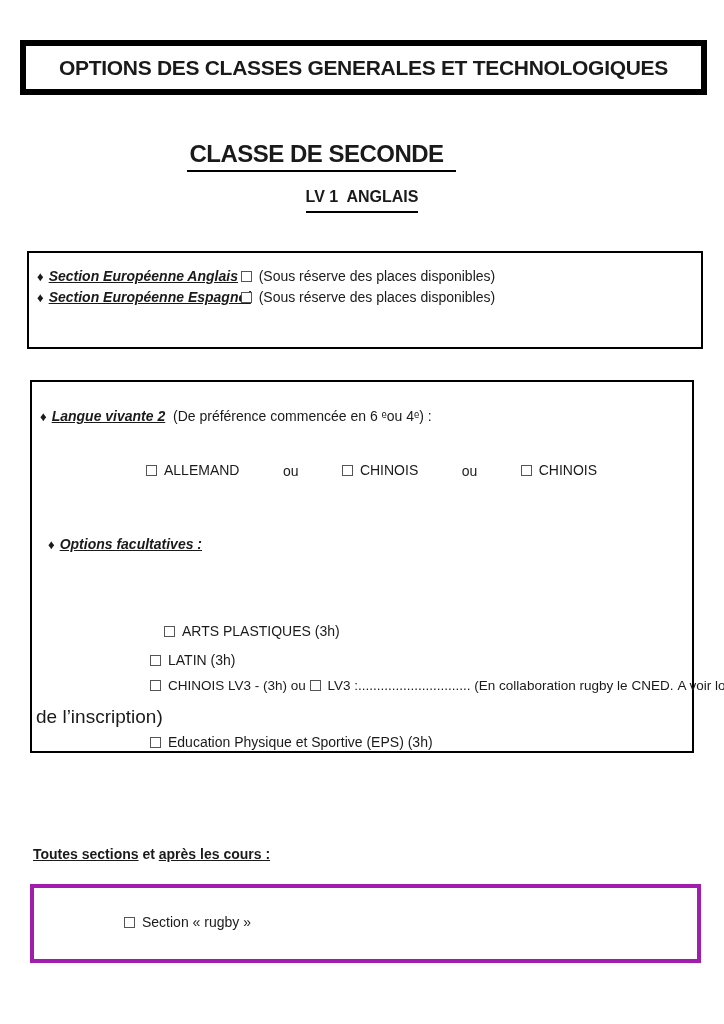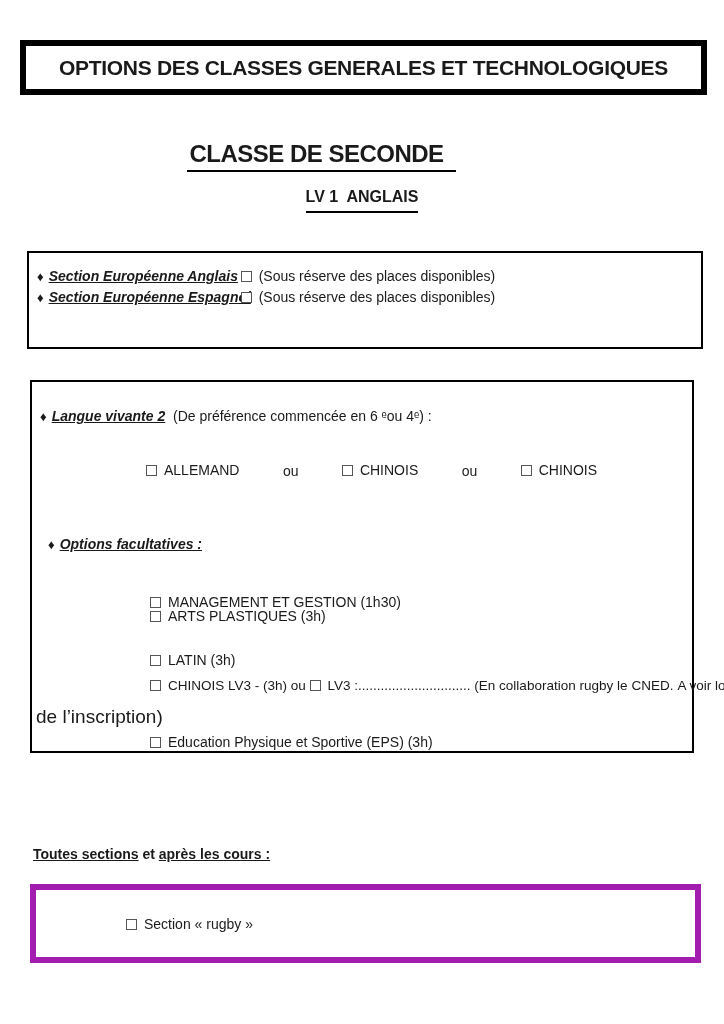--- a/index.html
+++ b/index.html
@@ -44,21 +44,21 @@
     left:27px;top:251px;width:676px;height:98px;
     border:2px solid #000;box-sizing:border-box;
     padding:13px 6px 0 8px;
   }
   .main-box{
     left:30px;top:380px;width:664px;height:373px;
     border:2px solid #000;box-sizing:border-box;
   }
   .rugby-box{
     left:30px;top:884px;width:671px;height:79px;
-    border:6px solid #a21caf;box-sizing:border-box;
+    border:4px solid #a21caf;box-sizing:border-box;
   }
 
   .row{line-height:21px;white-space:nowrap;}
   .diamond{font-size:13px;margin-right:5px;}
   .biu{font-weight:bold;font-style:italic;text-decoration:underline;}
   .bu{font-weight:bold;text-decoration:underline;}
   .b{font-weight:normal;}
   .euro-label{display:inline-block;width:192px;}
   .chk{
     display:inline-block;width:9px;height:9px;
@@ -110,24 +110,21 @@
       <span class="b">ou</span>
       <span class="row"><span class="chk"></span><span>CHINOIS</span></span>
       <span class="b">ou</span>
       <span class="row"><span class="chk"></span><span>CHINOIS</span></span>
     </div>
 
     <div class="abs row" style="left:16px;top:152px;">
       <span class="diamond">♦</span><span class="biu">Options facultatives :</span>
     </div>
 
-    <div class="abs opt" style="top:212px;">
-      <span class="chk"></span><span>MANAGEMENT ET GESTION (1h30)</span>
-    </div>
-    <div class="abs opt" style="top:226px;">
+    <div class="abs opt" style="top:241px;margin-left:14px;">
       <span class="chk"></span><span>ARTS PLASTIQUES (3h)</span>
     </div>
     <div class="abs opt" style="top:270px;">
       <span class="chk"></span><span>LATIN (3h)</span>
     </div>
 
     <div class="abs opt" style="top:296px;font-size:13.5px;">
       <span class="chk"></span><span>CHINOIS LV3 - (3h) ou</span>
       <span class="chk"></span><span>LV3 :.............................. (En collaboration rugby le</span><span class="b sp-l">CNED.</span><span class="sp-l">A voir lors</span>
     </div>

